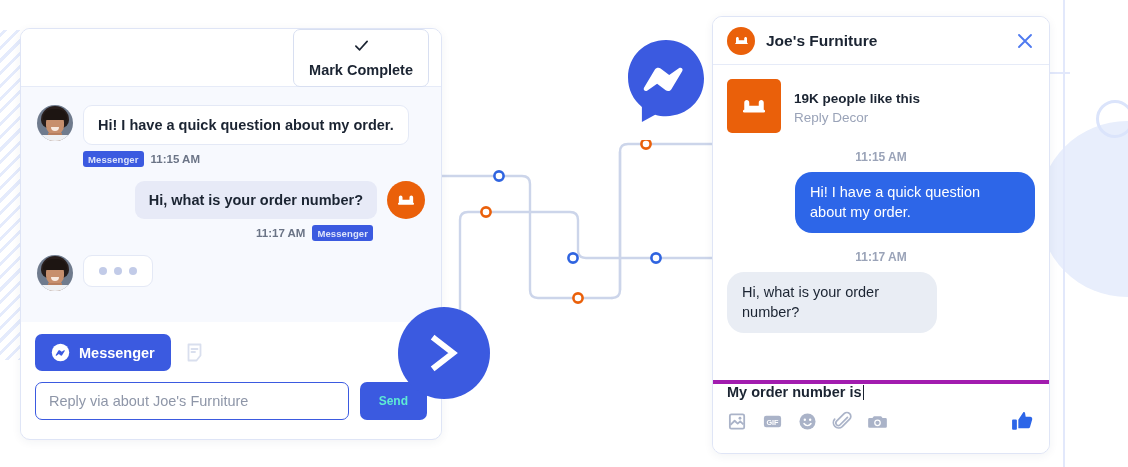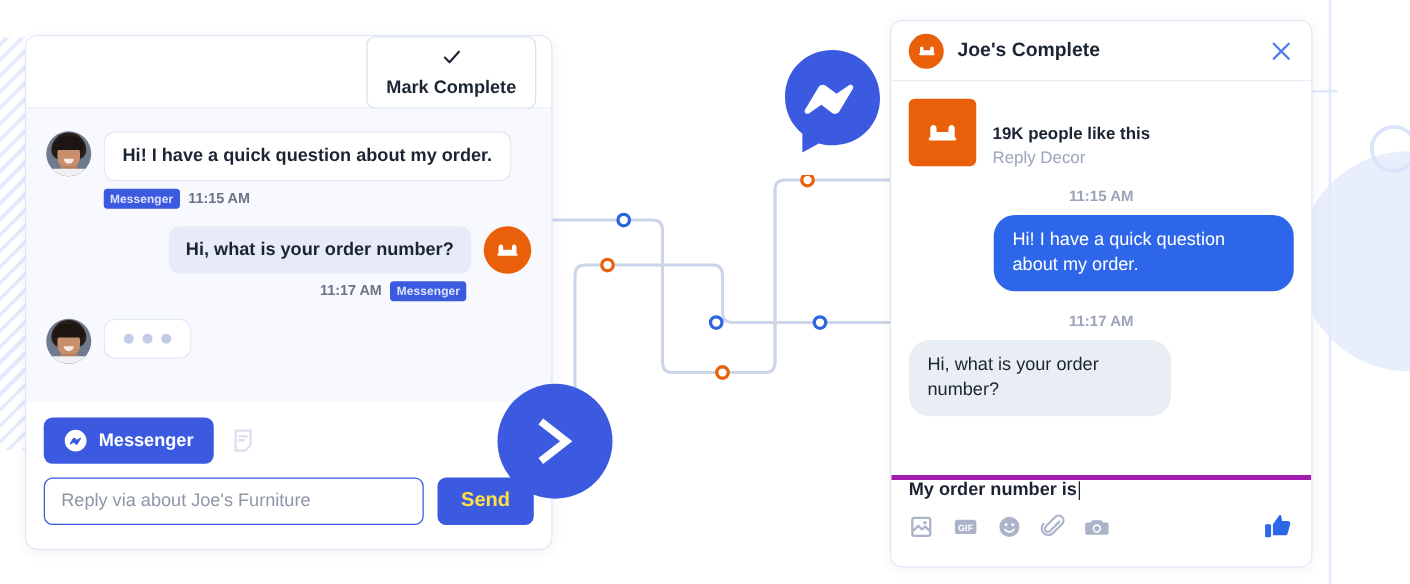--- a/index.html
+++ b/index.html
@@ -109,42 +109,42 @@
     border-radius:7px;padding:9px 16px;font-size:14.5px;font-weight:700;cursor:pointer;
   }
   .chip-ic{width:19px;height:19px;flex:none;}
   .note-ic{width:22px;height:22px;cursor:pointer;}
   .reply-row{display:flex;gap:11px;align-items:stretch;}
   .reply-input{
     flex:1;border:1.6px solid #3b5ae0;border-radius:7px;background:#fff;
     padding:10px 13px;font-size:14.5px;color:#8e96a8;box-sizing:border-box;
   }
   .send-btn{
-    background:#3b5ae0;color:#fde047;border-radius:7px;padding:4px 19px;
-    font-size:16px;font-weight:700;display:flex;align-items:center;cursor:pointer;
+    background:#3b5ae0;color:#5eead4;border-radius:7px;padding:4px 19px;
+    font-size:12px;font-weight:700;display:flex;align-items:center;cursor:pointer;
   }
 
   
   .send-circle{
     position:absolute;left:398px;top:307px;width:92px;height:92px;border-radius:50%;
     background:#3b5ae0;display:flex;align-items:center;justify-content:center;
   }
 
   
   #widget-card{left:712px;top:16px;width:336px;height:436px;overflow:hidden;}
   .w-head{
     height:48px;display:flex;align-items:center;gap:11px;padding:0 14px;box-sizing:border-box;
     border-bottom:1px solid #e6ebf8;background:#fff;
   }
   .w-logo{width:28px;height:28px;border-radius:50%;background:#ea600a;flex:none;display:flex;align-items:center;justify-content:center;}
   .w-title{font-size:15.5px;font-weight:700;color:#1b2432;flex:1;}
   .w-close{width:20px;height:20px;cursor:pointer;}
 
   .w-body{height:315px;box-sizing:border-box;padding:14px 14px 0 14px;background:#fff;position:relative;}
-  .page-card{display:flex;gap:13px;align-items:flex-end;}
+  .page-card{display:flex;gap:13px;align-items:center;}
   .page-thumb{width:54px;height:54px;border-radius:5px;background:#ea600a;flex:none;display:flex;align-items:center;justify-content:center;}
   .page-likes{font-size:13.5px;font-weight:700;color:#1b2432;margin:3px 0 4px 0;}
   .page-cat{font-size:13.5px;color:#9aa3b8;}
 
   .w-time{text-align:center;font-size:12px;font-weight:700;color:#9aa3b8;margin:17px 0 8px 0;}
   .w-row{display:flex;}
   .w-row.right{justify-content:flex-end;}
   .w-out{
     background:#2d66e8;color:#fff;border-radius:17px;padding:11px 15px;
     font-size:14.5px;line-height:1.35;max-width:210px;font-weight:400;
@@ -297,21 +297,21 @@
 
   <div class="card" id="widget-card">
 
     <div class="w-head">
       <div class="w-logo">
         <svg width="17" height="17" viewBox="0 0 24 24" fill="#fff">
           <path d="M4.2 9.3c0-1.2.9-2.1 2-2.1s2 .9 2 2.1v2.4h7.6V9.3c0-1.2.9-2.1 2-2.1s2 .9 2 2.1v6.4H4.2V9.3Z"></path>
           <rect x="3.2" y="15" width="17.6" height="2.1" rx="1"></rect>
         </svg>
       </div>
-      <div class="w-title">Joe's Complete</div>
+      <div class="w-title">Joe's Furniture</div>
       <span class="w-close">
         <svg width="20" height="20" viewBox="0 0 20 20" fill="none">
           <path d="M4 4 16 16M16 4 4 16" stroke="#4f7af0" stroke-width="1.9" stroke-linecap="round"></path>
         </svg>
       </span>
     </div>
 
     <div class="w-body">
       <div class="page-card">
         <div class="page-thumb">

